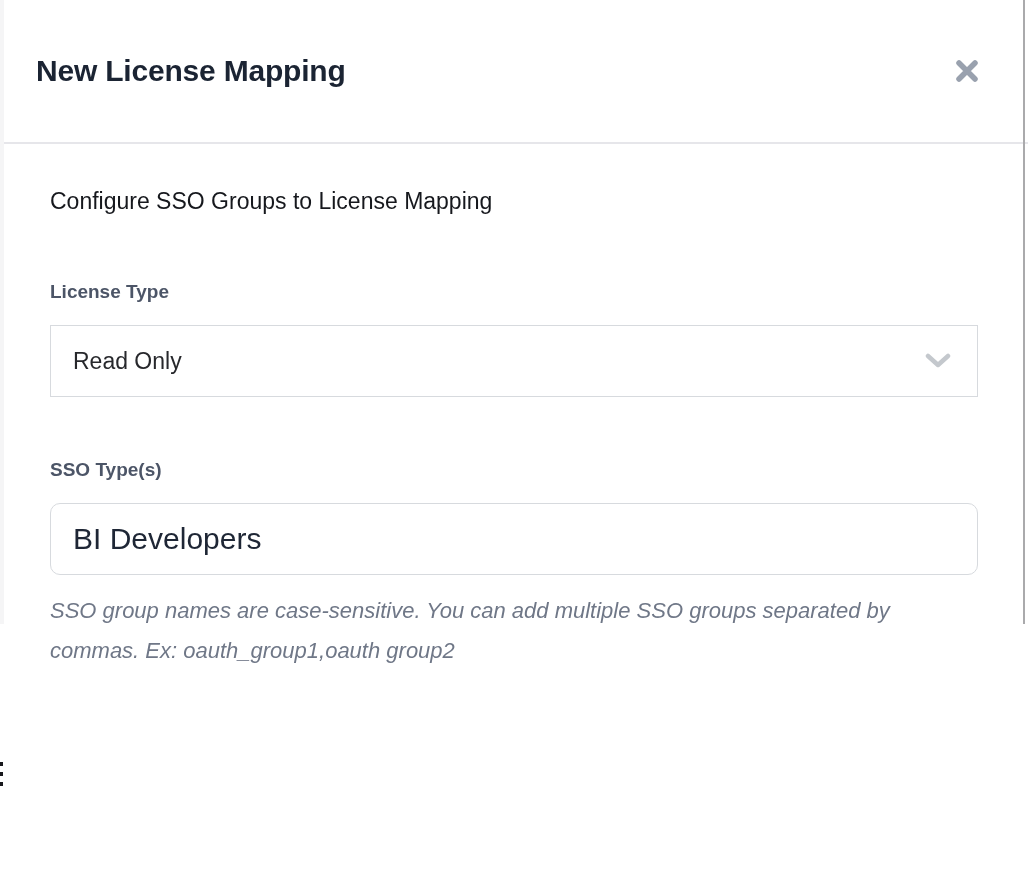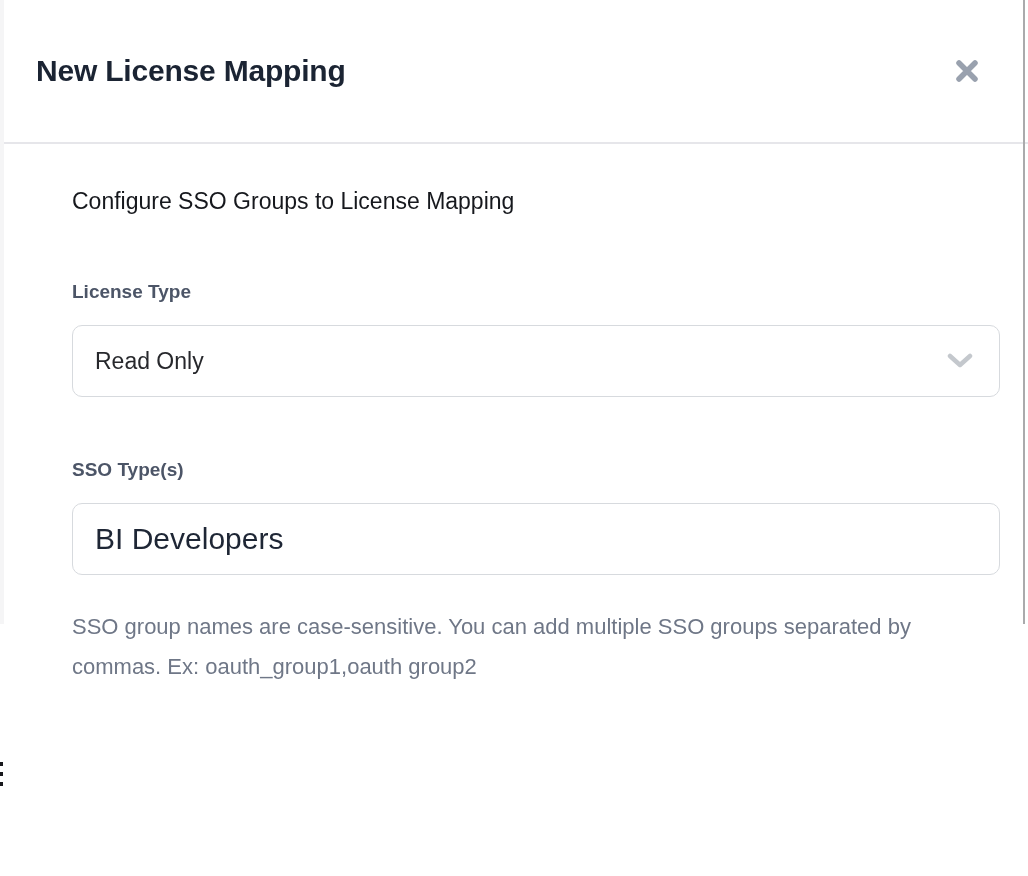--- a/index.html
+++ b/index.html
@@ -66,40 +66,40 @@
     background: none;
     border: none;
     cursor: pointer;
     width: 34px; height: 34px;
     display: flex;
     align-items: center;
     justify-content: center;
     padding: 0;
   }
   .modal-body {
-    padding: 44px 50px 0 72px;
+    padding: 44px 50px 0 50px;
   }
   .body-heading {
     font-size: 23px;
     font-weight: 400;
     color: #16181d;
     margin-bottom: 66px;
   }
   .field-label {
     font-size: 19px;
     font-weight: 700;
     color: #4c5567;
     margin-bottom: 22px;
   }
   .select-box {
     width: 928px;
     height: 72px;
     background: #ffffff;
     border: 1px solid #d7dade;
-    border-radius: 10px;
+    border-radius: 0;
     display: flex;
     align-items: center;
     justify-content: space-between;
     padding: 0 26px 0 22px;
     cursor: pointer;
     margin-bottom: 62px;
   }
   .select-value {
     font-size: 23px;
     color: #27282c;
@@ -111,25 +111,26 @@
     border: 1px solid #d7dade;
     border-radius: 10px;
     padding: 0 22px;
     font-family: "Liberation Sans", sans-serif;
     font-size: 30px;
     color: #1e2635;
     outline: none;
     display: block;
   }
   .help-text {
-    margin-top: 32px;
+    margin-top: 16px;
     max-width: 880px;
     font-size: 22px;
     line-height: 40px;
     color: #6f7787;
+    font-style: italic;
   }
 </style>
 </head>
 <body>
 
 <div class="stage">
 
   <div class="bg-left-strip">
     <div class="bg-peek-frag frag-1"></div>
     <div class="bg-peek-frag frag-2"></div>

